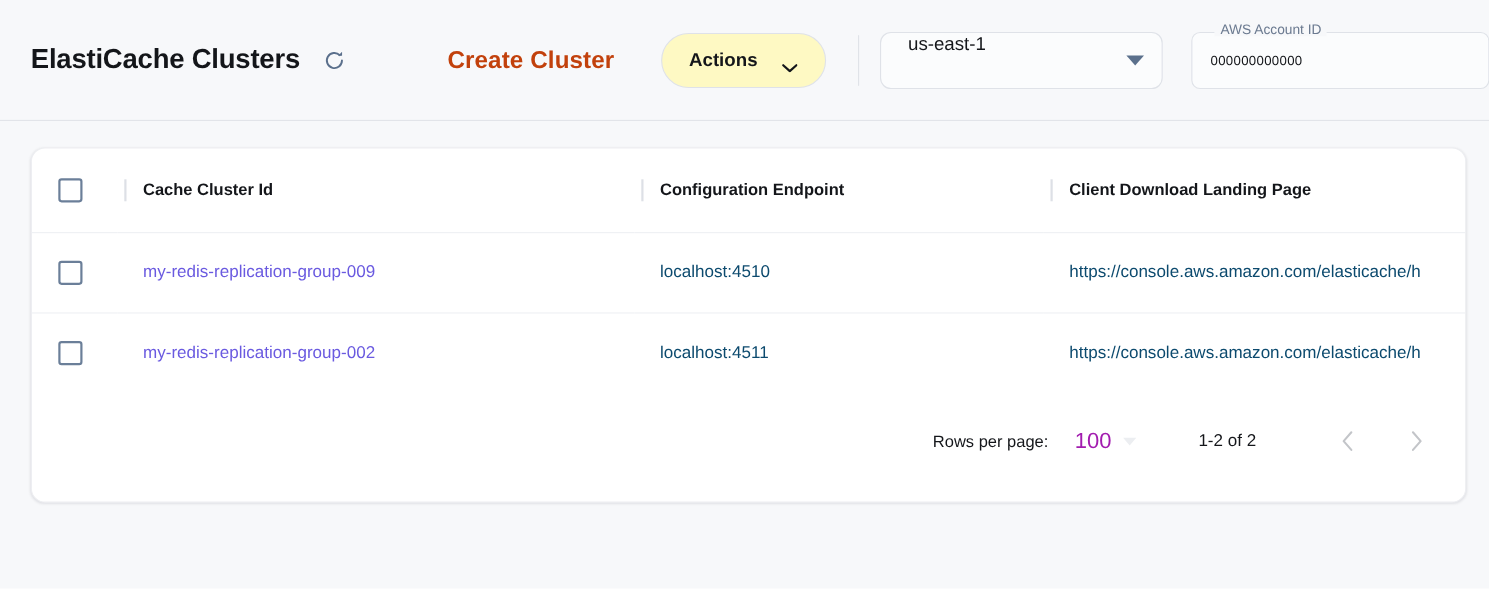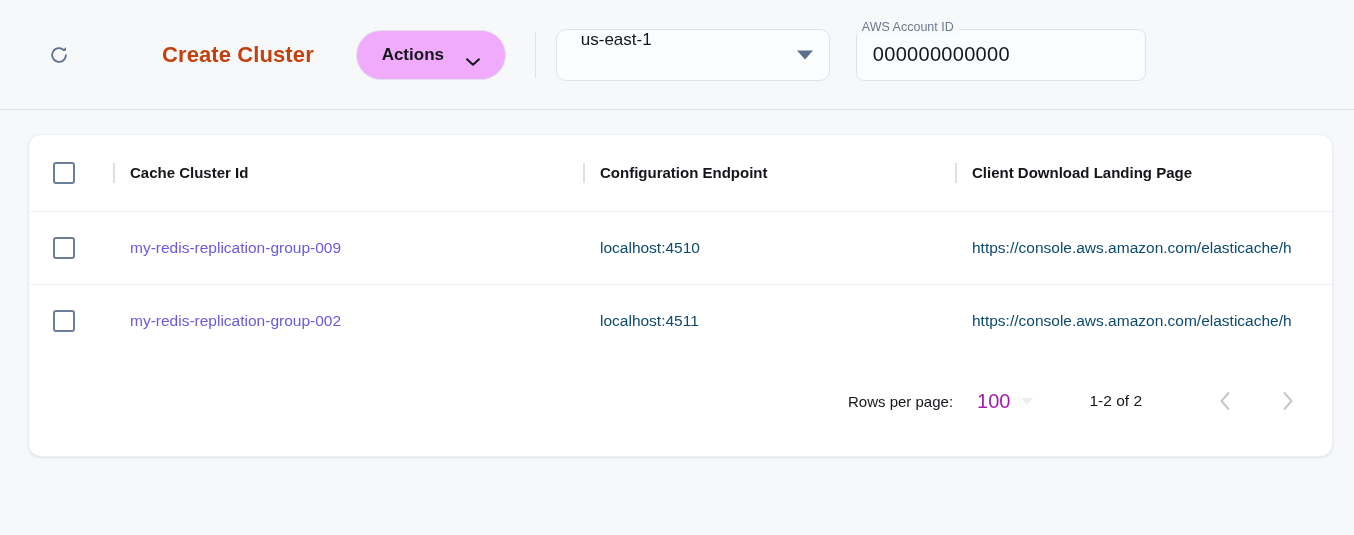--- a/index.html
+++ b/index.html
@@ -58,21 +58,21 @@
 
   .actions-btn {
     margin-left: 32px;
     height: 50px;
     min-width: 150px;
     padding: 0 22px;
     display: flex;
     align-items: center;
     justify-content: center;
     gap: 22px;
-    background: #f0abfc;
+    background: #fef9c3;
     border: 1px solid #dfe2e8;
     border-radius: 25px;
     font-size: 17px;
     font-weight: bold;
     color: #14161a;
     cursor: pointer;
     font-family: inherit;
     white-space: nowrap;
   }
   .chev-down {
@@ -122,29 +122,29 @@
     border: 1px solid #dfe2e8;
     border-radius: 8px;
     background: #fbfcfd;
     display: flex;
     align-items: center;
     padding: 0 16px;
   }
   .account-legend {
     position: absolute;
     top: -9px;
-    left: 0;
+    left: 20px;
     background: #f7f8fa;
     padding: 0 5px;
     font-size: 12.5px;
     color: #6b7a90;
     line-height: 1;
   }
   .account-value {
-    font-size: 20px;
+    font-size: 12px;
     color: #14161a;
     letter-spacing: 0.3px;
   }
 
   
   .body-area {
     position: relative;
     height: 425px;
     padding: 24px 0 0 28px;
   }
@@ -277,20 +277,21 @@
   }
   .pg-btn.first { margin-left: 56px; }
   .pg-btn.last  { margin-left: 12px; }
   .pg-btn svg { display: block; }
 </style>
 </head>
 <body>
 
 <div class="topbar">
 
+  <div class="app-title">ElastiCache Clusters</div>
 
   <div class="refresh-btn">
     <span>
       <svg width="22" height="22" viewBox="0 0 24 24" fill="none" stroke="#5b708c" stroke-width="1.9" stroke-linecap="round" stroke-linejoin="round">
         <path d="M19.5 12a7.5 7.5 0 1 1-2.2-5.3"></path>
         <polyline points="19.6,3.4 19.6,7.4 15.6,7.4" fill="#5b708c" stroke="none"></polyline>
       </svg>
     </span>
   </div>
 

